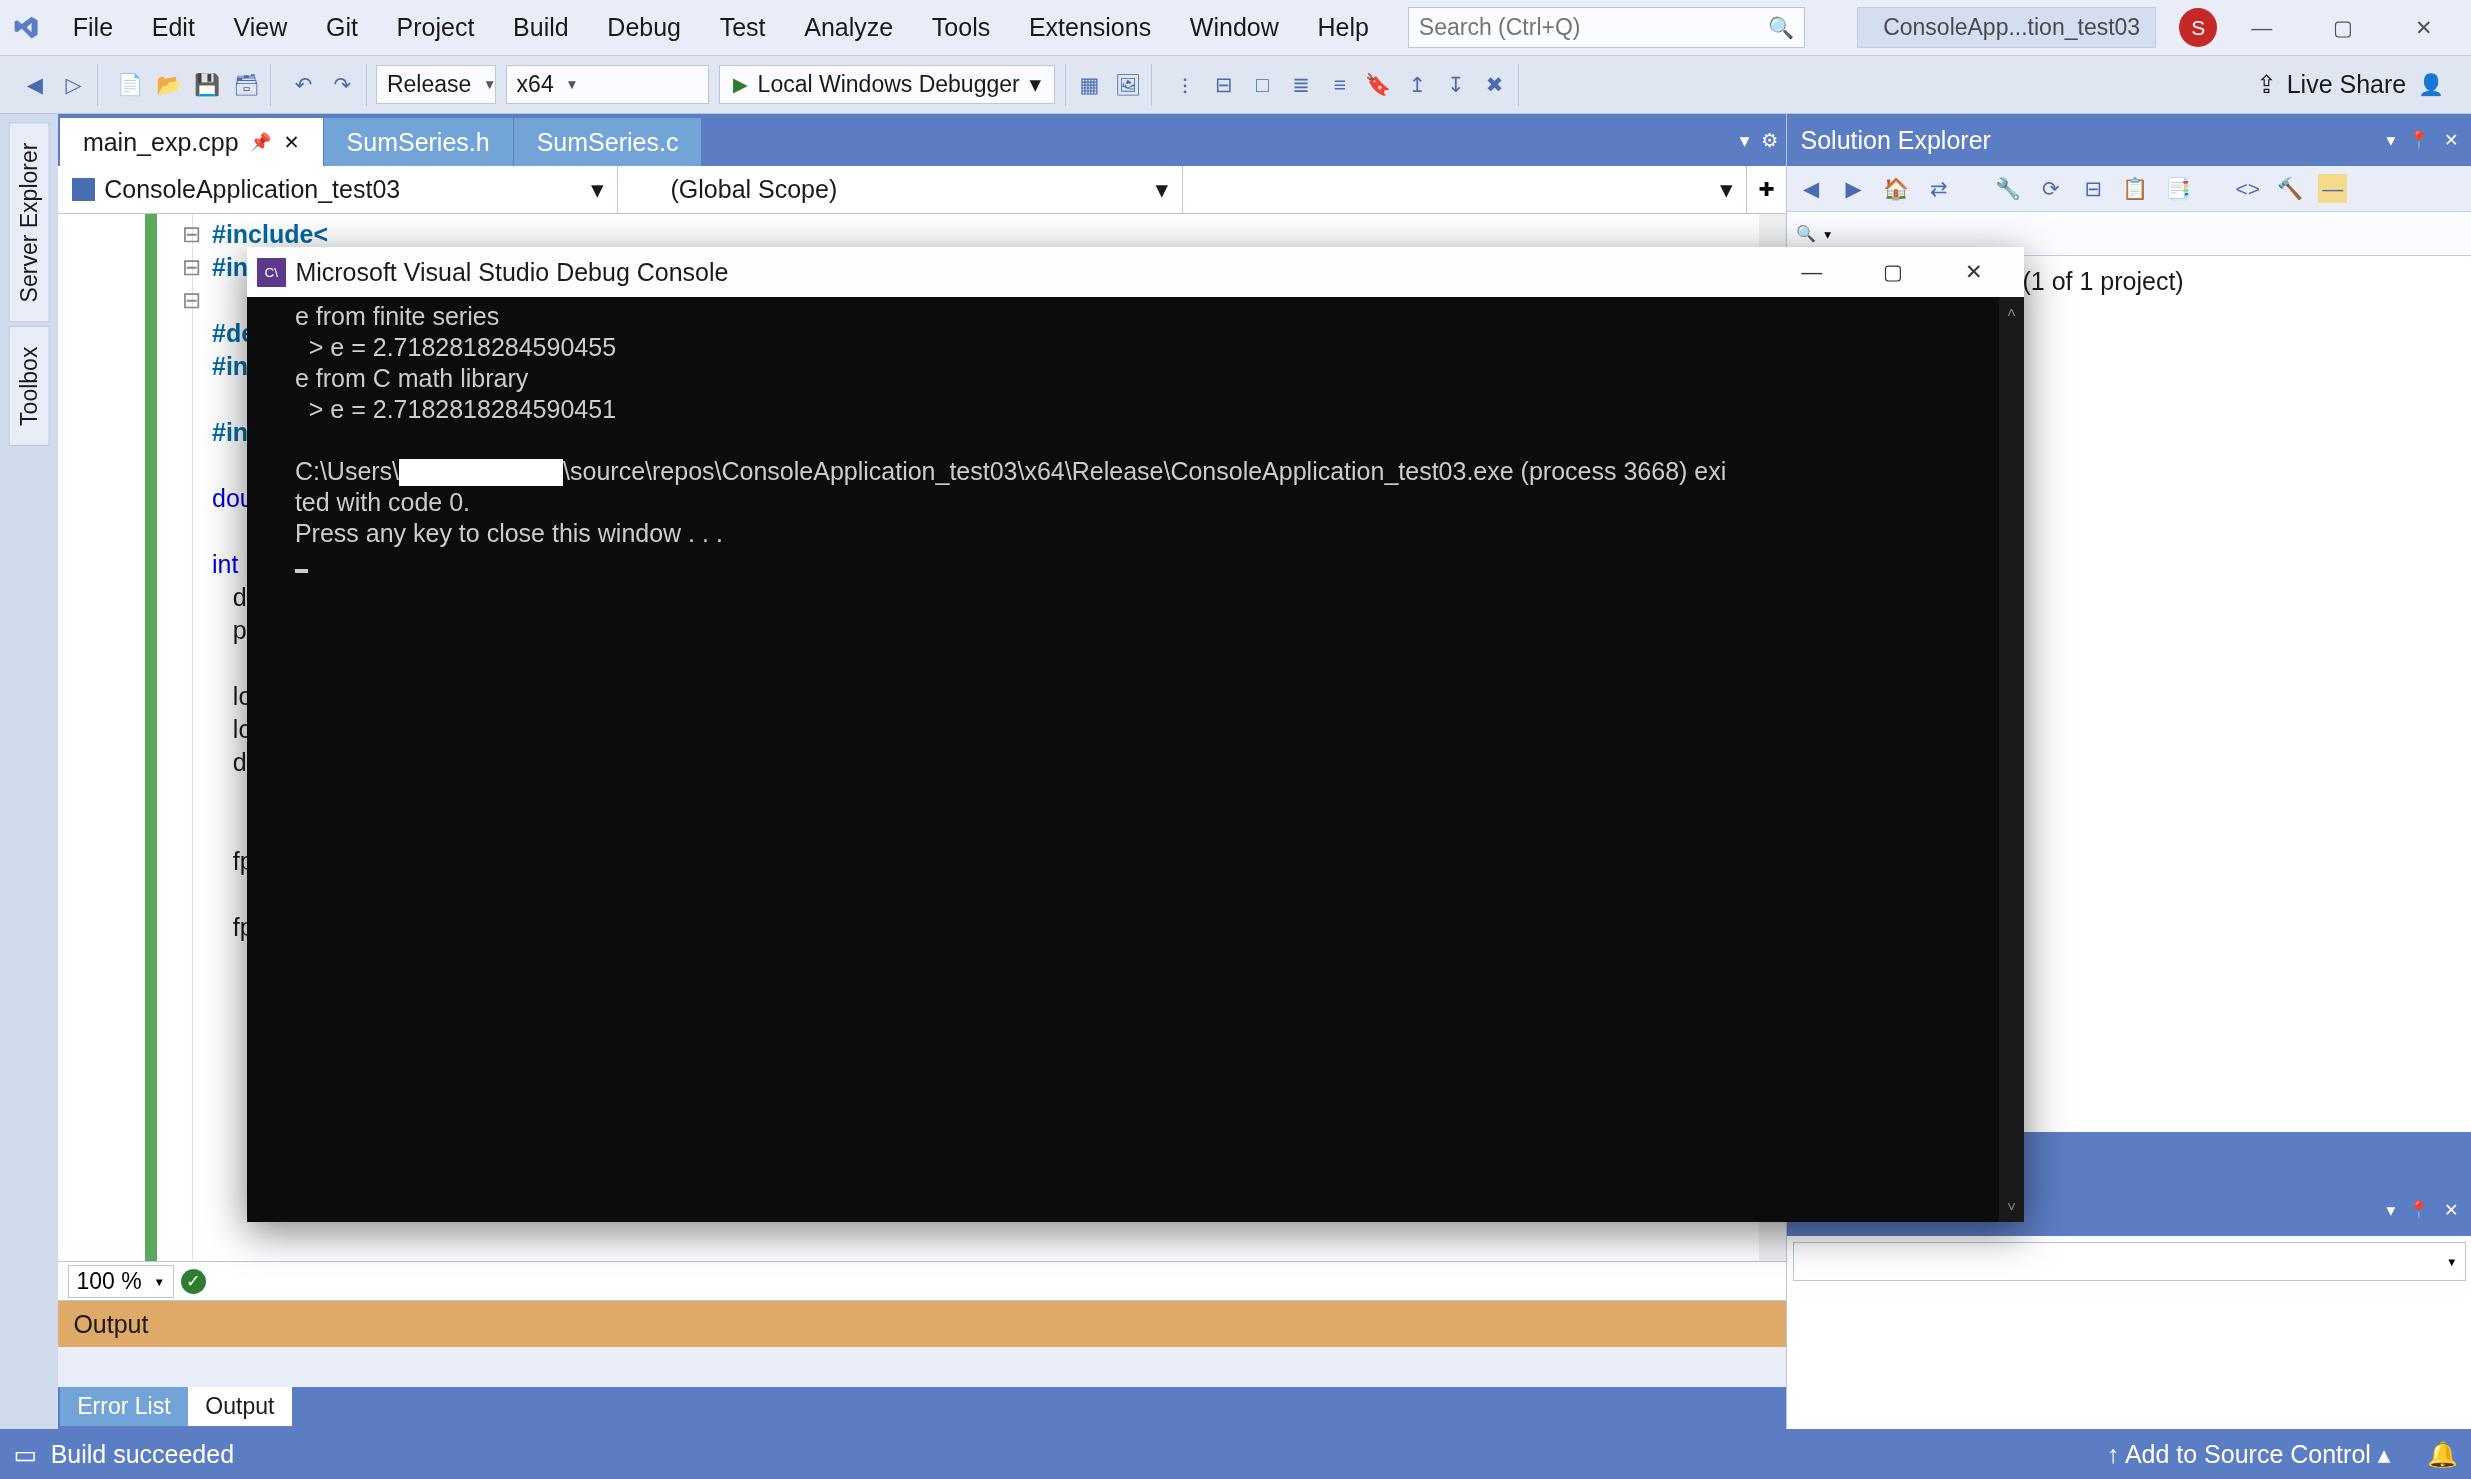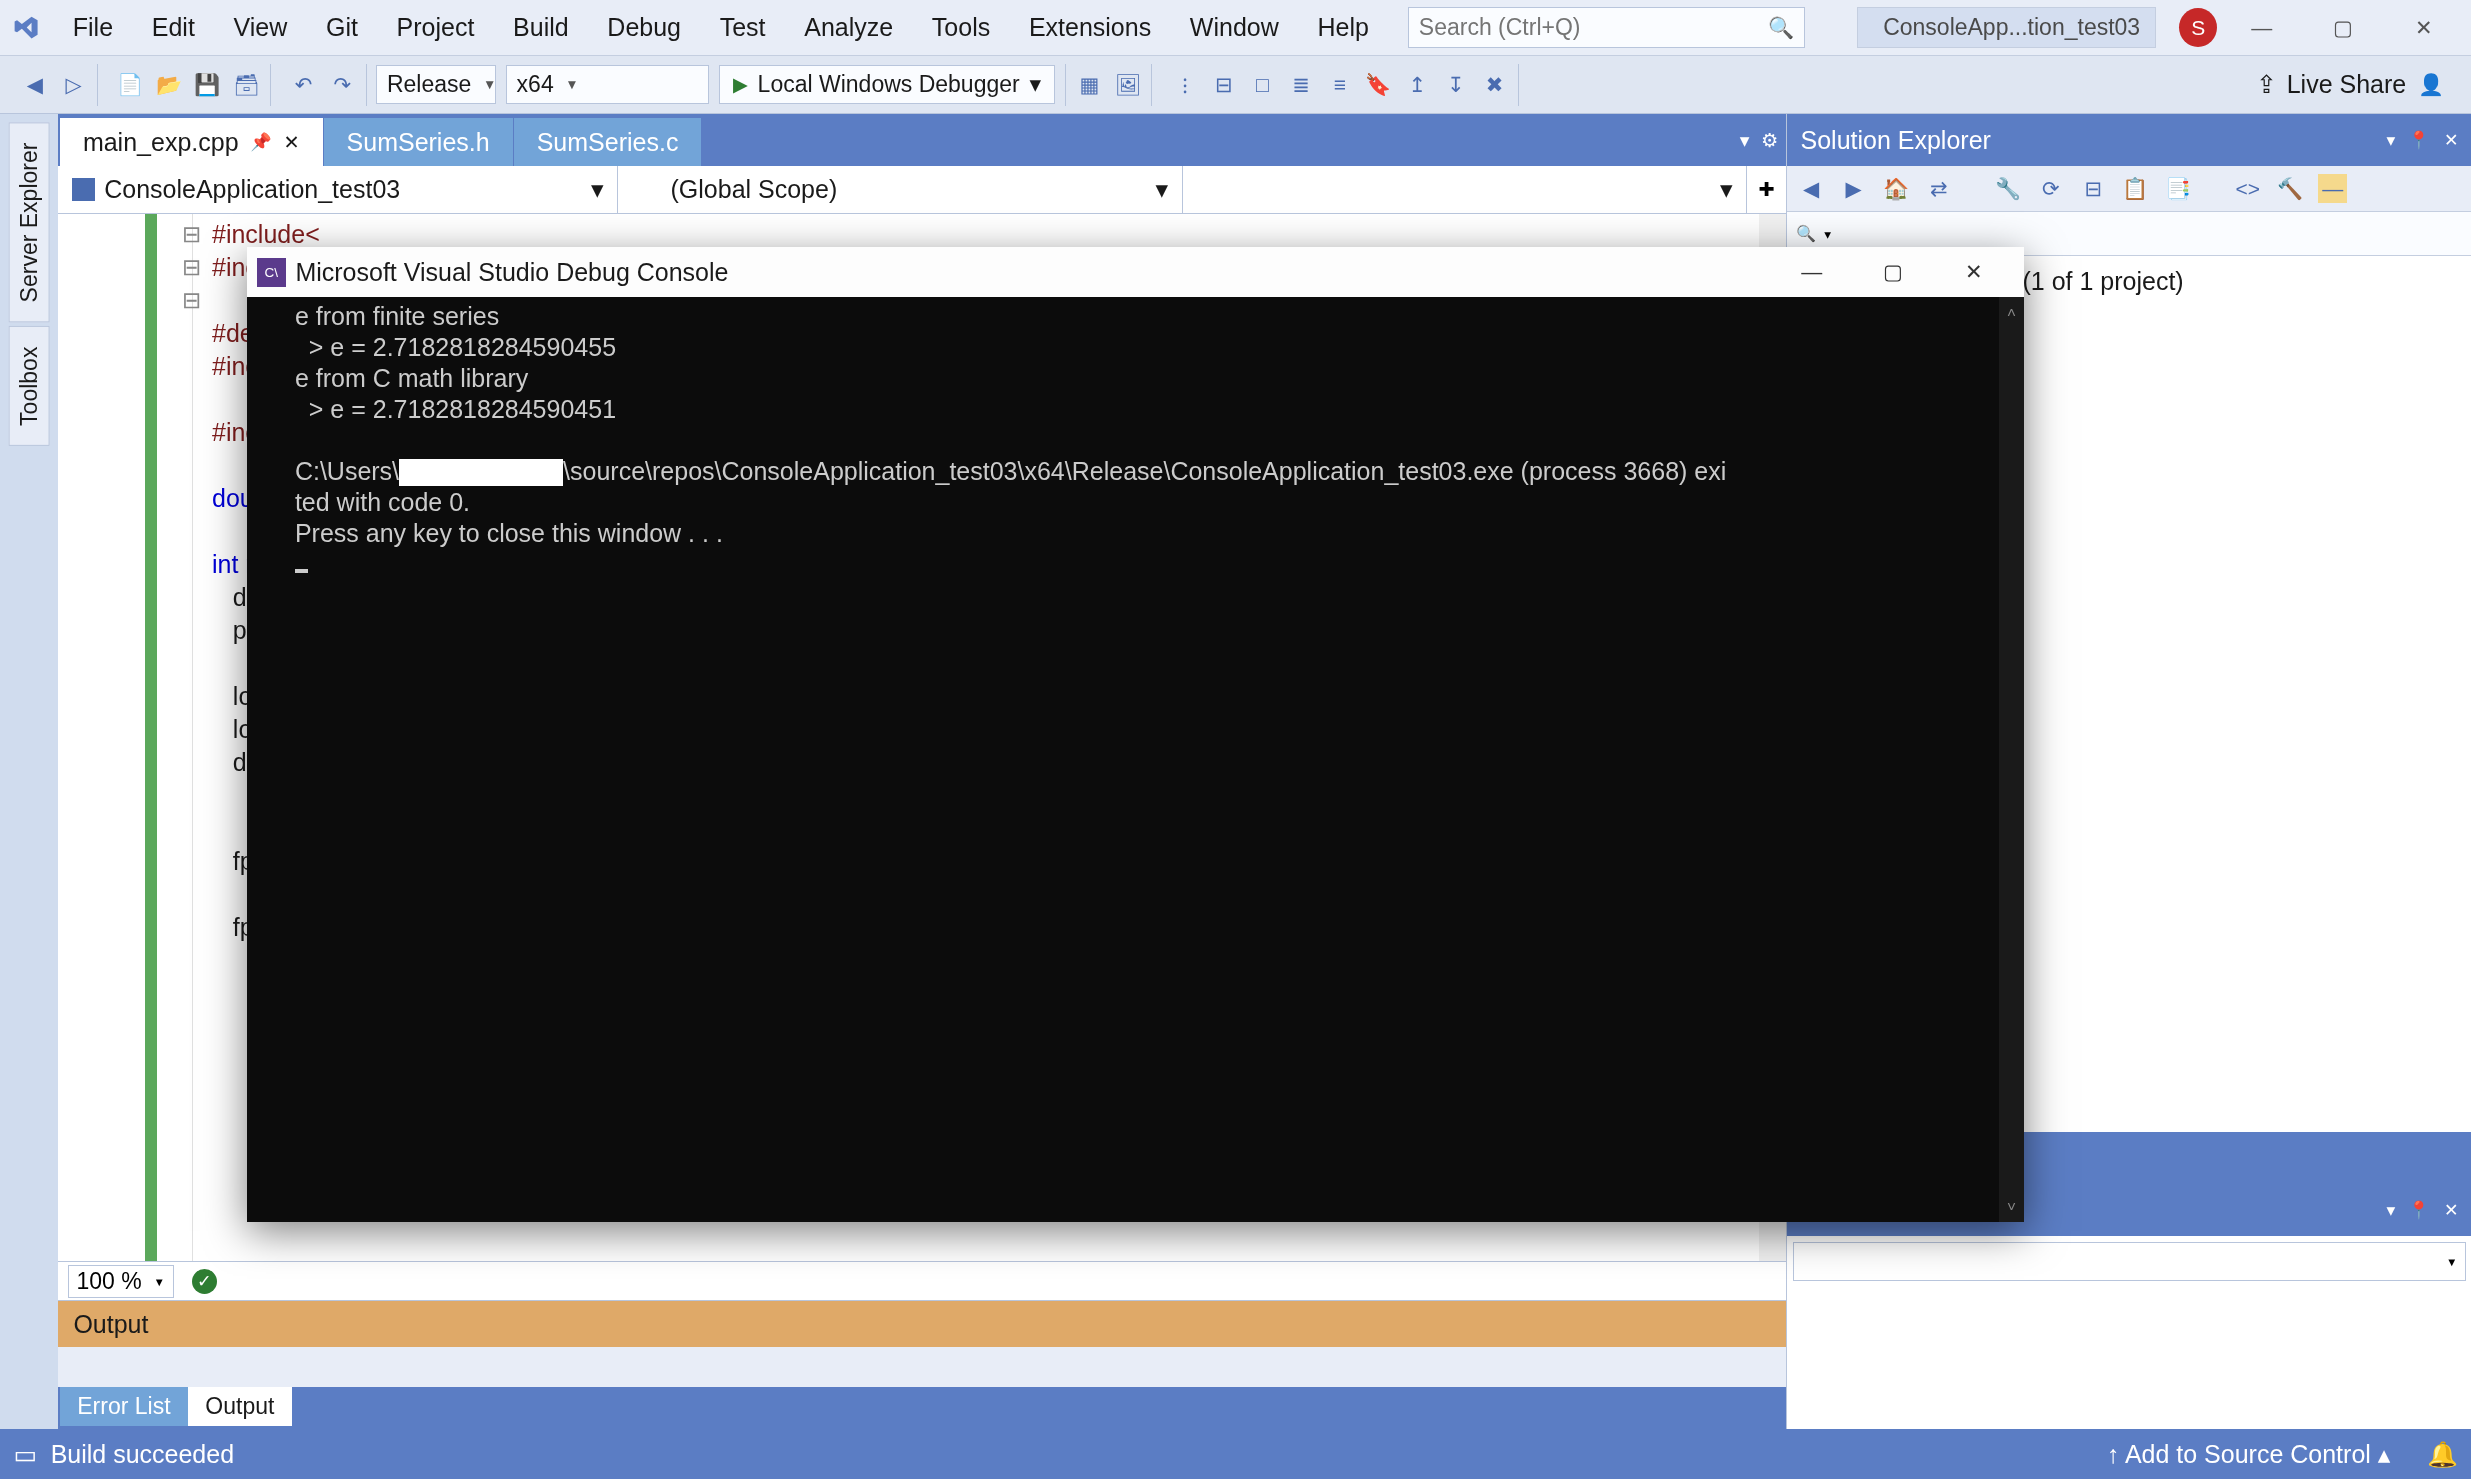--- a/index.html
+++ b/index.html
@@ -41,24 +41,24 @@
 .scope-bar { height:48px; background:#fff; border-bottom:1px solid #b8c5dc; display:flex; }
 .scope-combo { flex:1; border-right:1px solid #b8c5dc; display:flex; align-items:center; padding:0 13.5px; font-size:25px; color:#1a1a1a; cursor:pointer; justify-content:space-between; }
 .scope-icon { width:23px; height:23px; background:#4a6cb0; margin-right:9.7px; }
 
 .editor-area { flex:1; position:relative; background:#fff; overflow:hidden; }
 .gutter { position:absolute; left:0; top:0; bottom:0; width:135px; background:#fff; border-right:1px solid #e0e0e0; display:flex; }
 .margin-green { width:11.6px; background:#5ba85b; position:absolute; left:87px; top:0; bottom:0; }
 .fold-col { position:absolute; left:124px; top:0; font-family:Consolas,monospace; font-size:23px; color:#888; line-height:33px; padding-top:3.9px; }
 .fold-col span { display:block; text-align:center; width:19.3px; }
 .code { position:absolute; left:154px; top:3.9px; font-family:Consolas,monospace; font-size:25px; line-height:33px; white-space:pre; color:#1a1a1a; }
-.kw-green { color:#7f1d1d; }
+.kw-green { color:#0369a1;font-weight:bold; }
 .kw-blue { color:#0000d8; }
 
-.editor-status { height:39px; background:#fff; border-top:1px solid #b8c5dc; display:flex; align-items:center; padding:0 9.7px; font-size:23px; gap:18px; }
+.editor-status { height:39px; background:#fff; border-top:1px solid #b8c5dc; display:flex; align-items:center; padding:0 9.7px; font-size:23px; gap:7px; }
 .zoom-combo { width:106px; height:33px; border:1px solid #b8c5dc; display:flex; align-items:center; padding:0 7.7px; justify-content:space-between; }
 .status-ok { width:25px; height:25px; border-radius:50%; background:#2e7d32; color:#fff; display:flex; align-items:center; justify-content:center; font-size:17.4px; }
 
 .bottom-tabs-row { height:87px; background:#e8edf7; border-top:1px solid #b8c5dc; display:flex; flex-direction:column; }
 .output-header { height:46px; background:#dfa968; color:#1a1a1a; display:flex; align-items:center; padding:0 15.4px; font-size:25px; }
 .output-body { flex:1; background:#fff; display:flex; align-items:center; padding:0 15.4px; font-size:25px; color:#4a4a4a; }
 .bottom-tabs { height:42px; display:flex; align-items:flex-start; padding-left:1.9px; background:#5b7dc4; }
 .bottom-tab { height:39px; background:#72a4d8; padding:0 17.4px; display:flex; align-items:center; font-size:23px; color:#fff; cursor:pointer; }
 .bottom-tab.active { background:#fff; color:#1a1a1a; }
 

